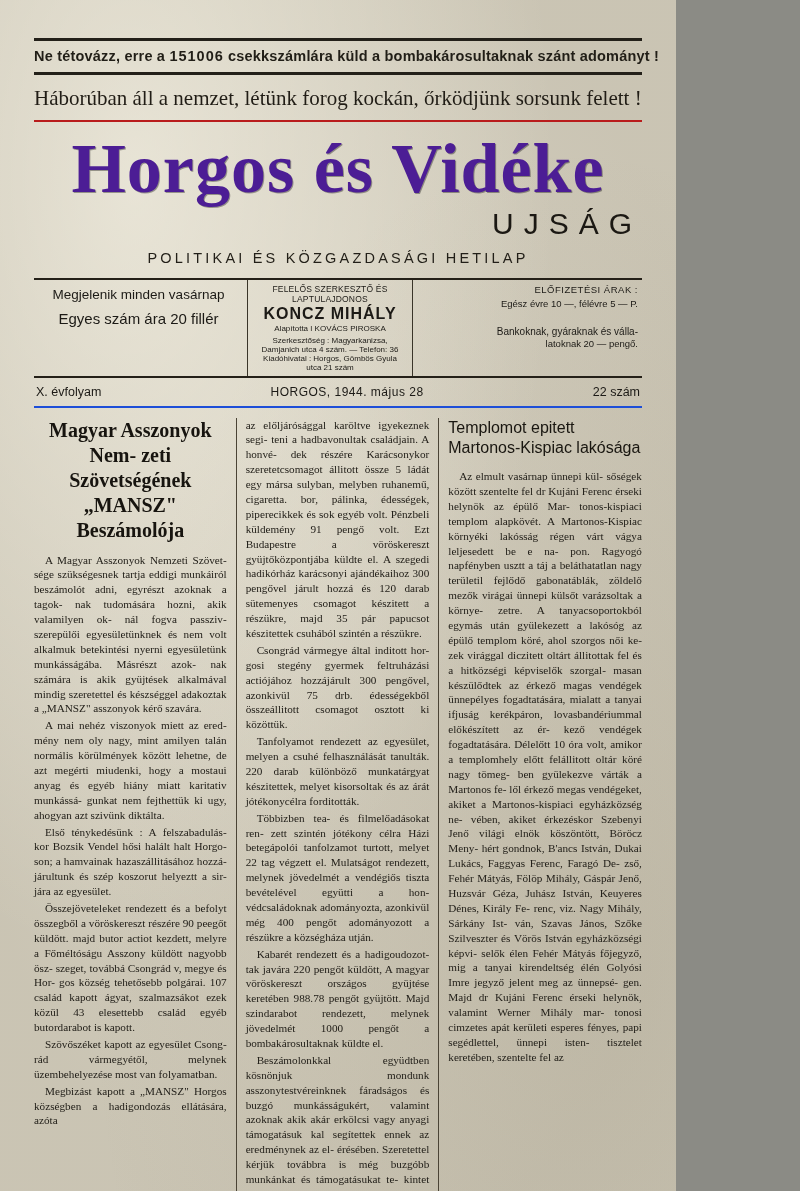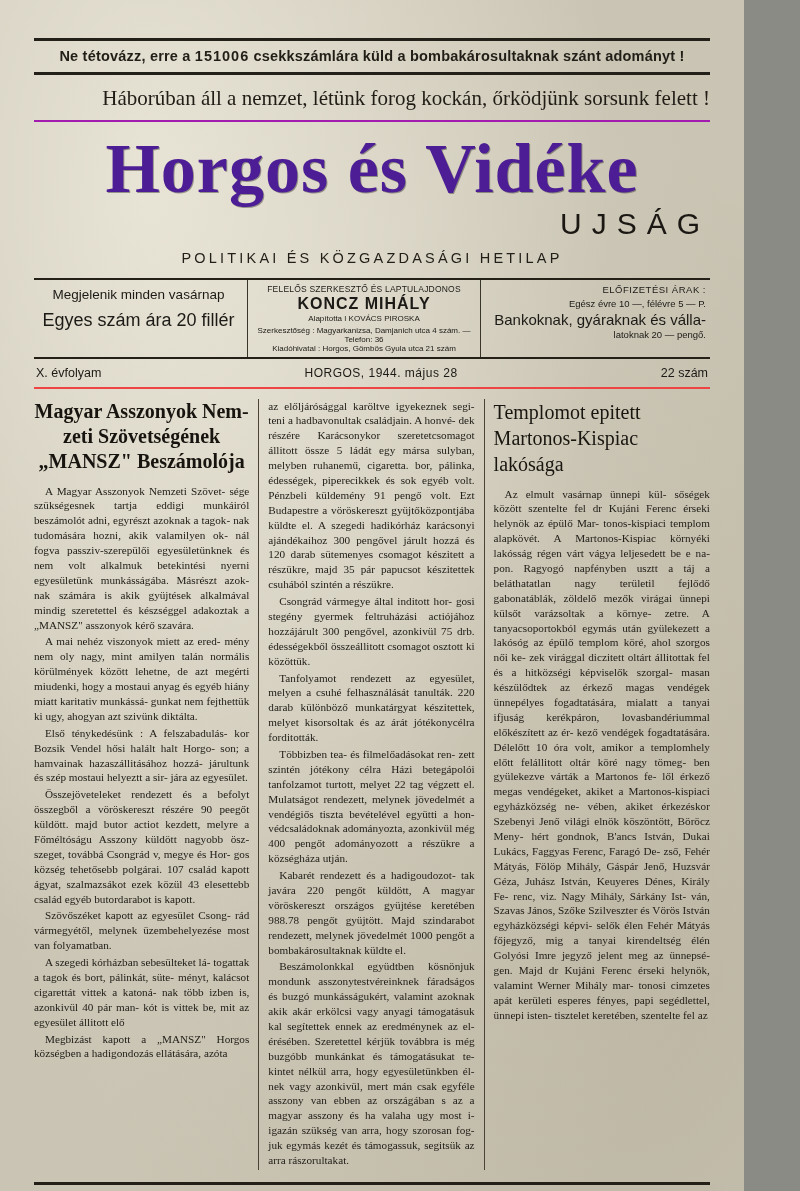--- a/index.html
+++ b/index.html
@@ -1,21 +1,21 @@
 <!DOCTYPE html>
 <html><head>
 <meta charset="utf-8">
 <style>
   html, body {
     margin: 0;
     padding: 0;
     background: #8b8b85;
   }
   .page {
-    width: 744px;
+    width: 676px;
     height: 1191px;
     position: relative;
     background: #d8d3c4;
     overflow: hidden;
     font-family: "Liberation Serif", serif;
     color: #1c1a16;
   }
   
   .page::before {
     content: "";
@@ -48,24 +48,24 @@
     font-size: 14.5px;
     letter-spacing: 0.2px;
     color: #211e17;
     white-space: nowrap;
   }
   .topbanner-text .num {
     letter-spacing: 1px;
   }
 
   .slogan {
-    text-align: right;
+    text-align: left;
     font-size: 21px;
     padding: 11px 0 9px 0;
-    border-bottom: 2px solid #a21caf;
+    border-bottom: 2px solid #b91c1c;
     color: #211d16;
   }
 
   
   .masthead {
     text-align: center;
     padding-top: 14px;
   }
   .masthead-title {
     font-family: "Liberation Serif", serif;
@@ -100,50 +100,50 @@
     border-bottom: 2px solid #242018;
     font-family: "Liberation Sans", sans-serif;
   }
   .info-left {
     width: 205px;
     padding: 7px 6px 7px 2px;
     border-right: 1px solid #3a3529;
     text-align: center;
   }
   .info-left .l1 { font-size: 13.5px; margin-bottom: 5px; }
-  .info-left .l2 { font-size: 18px; margin-top: 8px; }
+  .info-left .l2 { font-size: 15px; margin-top: 8px; }
   .info-mid {
     flex: 1;
     padding: 4px 8px 4px 8px;
     text-align: center;
     border-right: 1px solid #3a3529;
   }
   .info-mid .m1 { font-size: 8.5px; letter-spacing: 0.2px; }
   .info-mid .m2 { font-size: 16px; font-weight: bold; letter-spacing: 1px; margin-top: 1px; }
   .info-mid .m3 { font-size: 8px; margin-top: 1px; }
   .info-mid .m4 { font-size: 8px; margin-top: 3px; }
   .info-mid .m5 { font-size: 8px; }
   .info-right {
     width: 215px;
     padding: 4px 4px 4px 10px;
     text-align: right;
   }
   .info-right .r1 { font-size: 9.5px; letter-spacing: 0.5px; }
   .info-right .r2 { font-size: 9.5px; margin-top: 3px; }
-  .info-right .r3 { font-size: 15px; margin-top: 2px; }
+  .info-right .r3 { font-size: 10px; margin-top: 17px; }
   .info-right .r4 { font-size: 9.5px; margin-top: 1px; }
 
   .issuerow {
     display: flex;
     justify-content: space-between;
     align-items: baseline;
     font-family: "Liberation Sans", sans-serif;
     font-size: 12.5px;
     padding: 7px 2px 7px 2px;
-    border-bottom: 2px solid #ef4444;
+    border-bottom: 2px solid #1d4ed8;
   }
   .issuerow .center { font-size: 12px; letter-spacing: 0.5px; }
 
   
   .columns {
     display: flex;
     margin-top: 10px;
     gap: 0;
   }
   .col {
@@ -158,22 +158,22 @@
   .headline1 {
     font-family: "Liberation Serif", serif;
     font-weight: bold;
     font-size: 20px;
     line-height: 1.25;
     text-align: center;
     margin-bottom: 10px;
     color: #17140f;
   }
   .headline3 {
-    font-family: Liberation Serif, serif;
-    font-size: 20px;
+    font-family: Liberation Sans, sans-serif;
+    font-size: 16px;
     line-height: 1.3;
     margin-bottom: 10px;
     color: #191610;
   }
   p.body {
     font-size: 11.2px;
     line-height: 1.33;
     text-align: justify;
     margin: 0 0 2px 0;
     text-indent: 11px;
@@ -249,24 +249,23 @@
       <div class="center">HORGOS, 1944. május 28</div>
       <div>22 szám</div>
     </div>
 
     <div class="columns">
 
       <div class="col c1">
         <div class="headline1">Magyar Asszonyok Nem- zeti Szövetségének „MANSZ" Beszámolója</div>
         <p class="body">A Magyar Asszonyok Nemzeti Szövet- sége szükségesnek tartja eddigi munkáiról beszámolót adni, egyrészt azoknak a tagok- nak tudomására hozni, akik valamilyen ok- nál fogva passziv-szerepülői egyesületünknek és nem volt alkalmuk betekintési nyerni egyesületünk munkásságába. Másrészt azok- nak számára is akik gyüjtések alkalmával mindig szeretettel és készséggel adakoztak a „MANSZ" asszonyok kérő szavára.</p>
         <p class="body">A mai nehéz viszonyok miett az ered- mény nem oly nagy, mint amilyen talán normális körülmények között lehetne, de azt megérti miudenki, hogy a mostaui anyag és egyéb hiány miatt karitativ munkássá- gunkat nem fejthettük ki ugy, ahogyan azt szivünk diktálta.</p>
-        <p class="body">Első ténykedésünk : A felszabadulás- kor Bozsik Vendel hősi halált halt Horgo- son; a hamvainak hazaszállitásához hozzá- járultunk és szép mostaui helyeztt a sir- jára az egyesület.</p>
+        <p class="body">Első ténykedésünk : A felszabadulás- kor Bozsik Vendel hősi halált halt Horgo- son; a hamvainak hazaszállitásához hozzá- járultunk és szép koszorut helyeztt a sir- jára az egyesület.</p>
         <p class="body">Összejöveteleket rendezett és a befolyt összegből a vöröskereszt részére 90 peegőt küldött. majd butor actiot kezdett, melyre a Főméltóságu Asszony küldött nagyobb ösz- szeget, továbbá Csongrád v, megye és Hor- gos község tehetősebb polgárai. 107 család kapott ágyat, szalmazsákot ezek közül 43 elesettebb család egyéb butordarabot is kapott.</p>
         <p class="body">Szövőszéket kapott az egyesület Csong- rád vármegyétől, melynek üzembehelyezése most van folyamatban.</p>
-        <p class="body">A szegedi kórházban sebesülteket lá- togattak a tagok és bort, pálinkát, süte- ményt, kalácsot cigarettát vittek a katoná- nak több izben is, azonkivül 40 pár man- kót is vittek be, mit az egyesület állitott elő</p>
         <p class="body">Megbizást kapott a „MANSZ" Horgos községben a hadigondozás ellátására, azóta</p>
       </div>
 
       <div class="col c2">
         <p class="body noind">az előljárósággal karöltve igyekeznek segi- teni a hadbavonultak családjain. A honvé- dek részére Karácsonykor szeretetcsomagot állitott össze 5 ládát egy mársa sulyban, melyben ruhanemű, cigaretta. bor, pálinka, édességek, piperecikkek és sok egyéb volt. Pénzbeli küldemény 91 pengő volt. Ezt Budapestre a vöröskereszt gyüjtőközpontjába küldte el. A szegedi hadikórház karácsonyi ajándékaihoz 300 pengővel járult hozzá és 120 darab sütemenyes csomagot készitett a részükre, majd 35 pár papucsot készitettek csuhából szintén a részükre.</p>
         <p class="body">Csongrád vármegye által inditott hor- gosi stegény gyermek feltruházási actiójához hozzájárult 300 pengővel, azonkivül 75 drb. édességekből összeállitott csomagot osztott ki közöttük.</p>
         <p class="body">Tanfolyamot rendezett az egyesület, melyen a csuhé felhasználását tanulták. 220 darab különböző munkatárgyat készitettek, melyet kisorsoltak és az árát jótékonycélra forditották.</p>
         <p class="body">Többizben tea- és filmelőadásokat ren- zett szintén jótékony célra Házi betegápolói tanfolzamot turtott, melyet 22 tag végzett el. Mulatságot rendezett, melynek jövedelmét a vendégiős tiszta bevételével együtti a hon- védcsaládoknak adományozta, azonkivül még 400 pengőt adományozott a részükre a községháza utján.</p>
         <p class="body">Kabarét rendezett és a hadigoudozot- tak javára 220 pengőt küldött, A magyar vöröskereszt országos gyüjtése keretében 988.78 pengőt gyüjtött. Majd szindarabot rendezett, melynek jövedelmét 1000 pengőt a bombakárosultaknak küldte el.</p>
         <p class="body">Beszámolonkkal együdtben kösnönjuk mondunk asszonytestvéreinknek fáradságos és buzgó munkásságukért, valamint azoknak akik akár erkölcsi vagy anyagi támogatásuk kal segítettek ennek az eredménynek az el- érésében. Szeretettel kérjük továbbra is még buzgóbb munkánkat és támogatásukat te- kintet nélkül arra, hogy egyesületünkben él- nek vagy azonkivül, mert mán csak egyféle asszony van ebben az országában s az a magyar asszony és ha valaha ugy most i- igazán szükség van arra, hogy szorosan fog- juk egymás kezét és támogassuk, segitsük az arra rászorultakat.</p>

